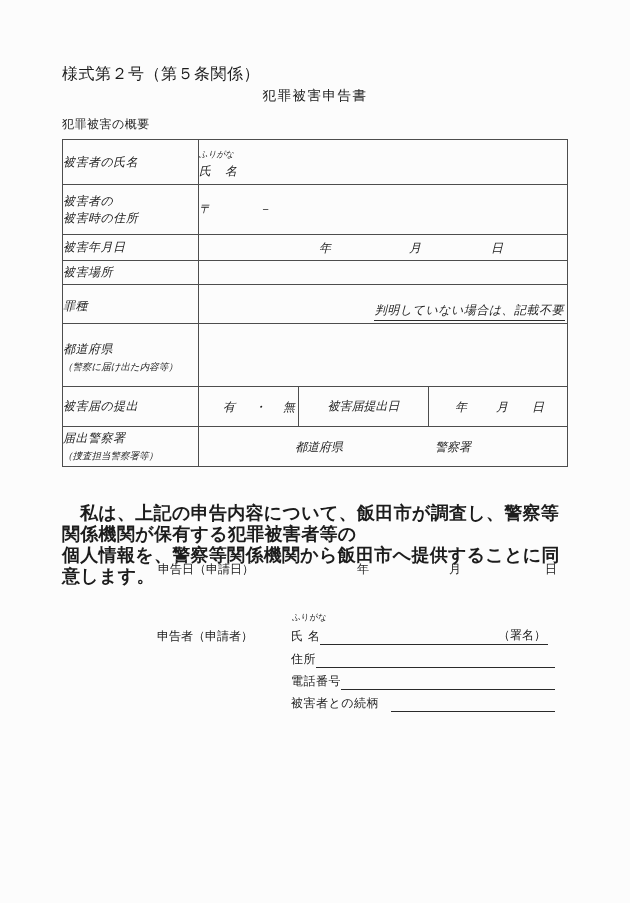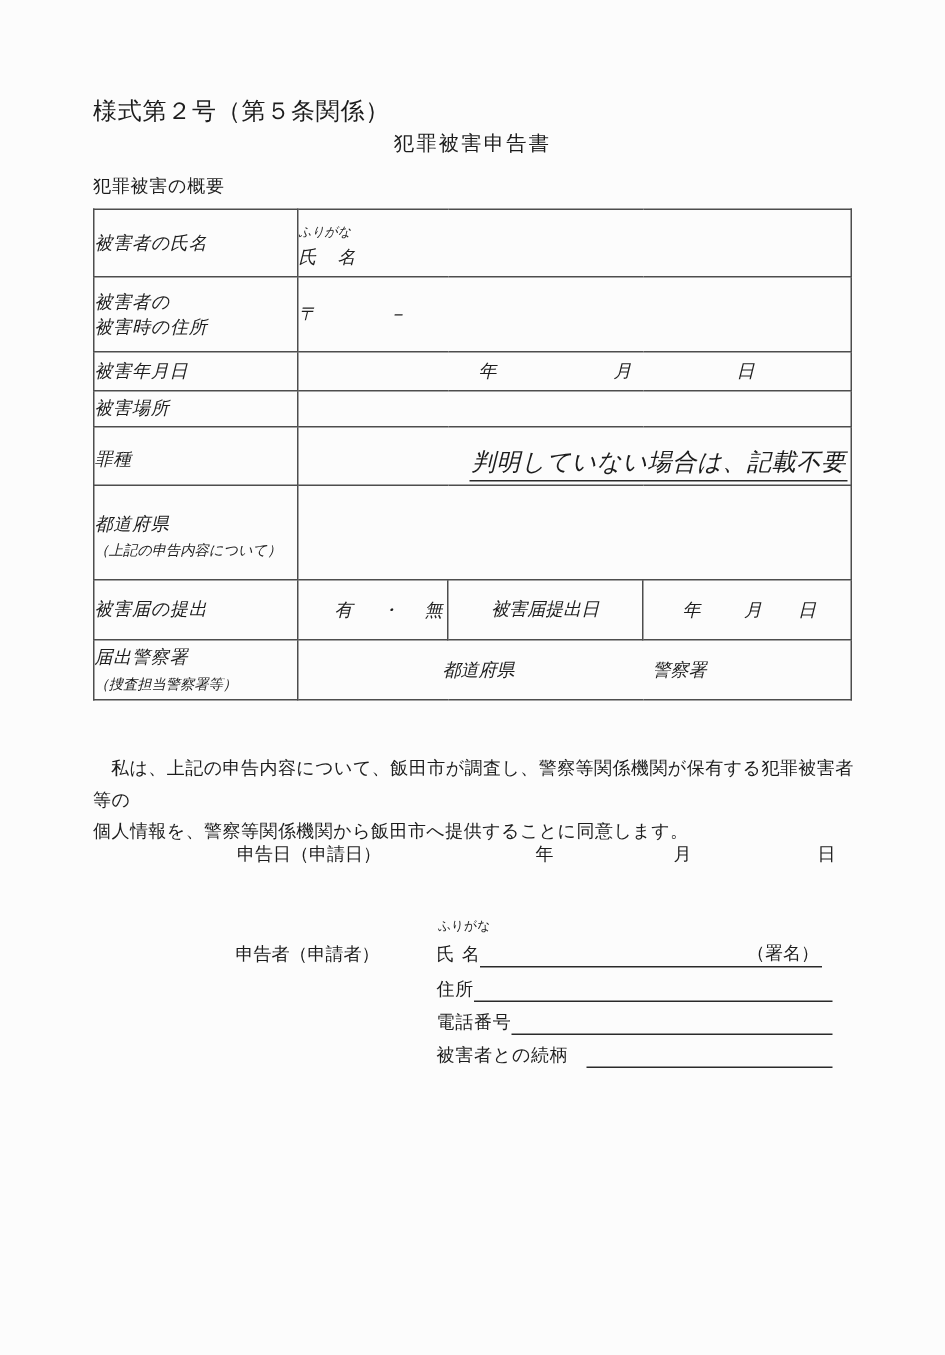--- a/index.html
+++ b/index.html
@@ -27,25 +27,25 @@
   .name-cell .shimei { font-size:12px; margin-top:2px; letter-spacing:1px; }
 
   .rel { position:relative; height:100%; }
   .pos { position:absolute; top:50%; transform:translateY(-50%); white-space:nowrap; }
 
   .postal-cell { vertical-align:top; padding:4px 0 0 8px; font-size:12px; }
   .postal-dash { margin-left:44px; }
 
   .crime-note-cell { position:relative; }
   .crime-note {
-    position:absolute; right:2px; bottom:2px; font-size:16px;
+    position:absolute; right:2px; bottom:2px; font-size:12px;
     border-bottom:1px solid #2a2a2a; padding:0 1px 1px 1px; letter-spacing:0.5px; white-space:nowrap;
   }
 
-  .consent { position:absolute; left:62px; top:502px; width:512px; font-size:12px; line-height:21px; letter-spacing:0.3px; }
+  .consent { position:absolute; left:62px; top:502px; width:512px; font-size:18px; line-height:21px; letter-spacing:0.3px;font-weight:bold; }
   .consent .l1 { text-indent:1em; }
 
   .abs { position:absolute; white-space:nowrap; font-size:12px; }
 
   .fillrow { position:absolute; left:291px; width:264px; display:flex; align-items:flex-end; font-size:12px; height:18px; }
   .fillrow .lbl { white-space:nowrap; letter-spacing:0.5px; }
   .fillrow .line { flex:1 1 auto; border-bottom:1px solid #2a2a2a; height:100%; }
   .fillrow .line.gap { margin-left:12px; }
   .fillrow .sig { border-bottom:1px solid #2a2a2a; white-space:nowrap; padding:0 2px 0 4px; }
   .furigana-small { position:absolute; left:292px; top:612px; font-size:8.5px; }
@@ -110,21 +110,21 @@
       </td>
       <td colspan="3" class="crime-note-cell">
         <span class="crime-note">判明していない場合は、記載不要</span>
       </td>
     </tr>
 
     <tr style="height:63px">
       <td class="label-cell top-align">
         <span class="pad">
           <span>都道府県</span>
-          <span class="sub">（上記の申告内容について）</span>
+          <span class="sub">（警察に届け出た内容等）</span>
         </span>
       </td>
       <td colspan="3"></td>
     </tr>
 
     <tr style="height:40px">
       <td class="label-cell">被害届の提出</td>
       <td>
         <div class="rel">
           <span class="pos" style="left:24px">有</span>

